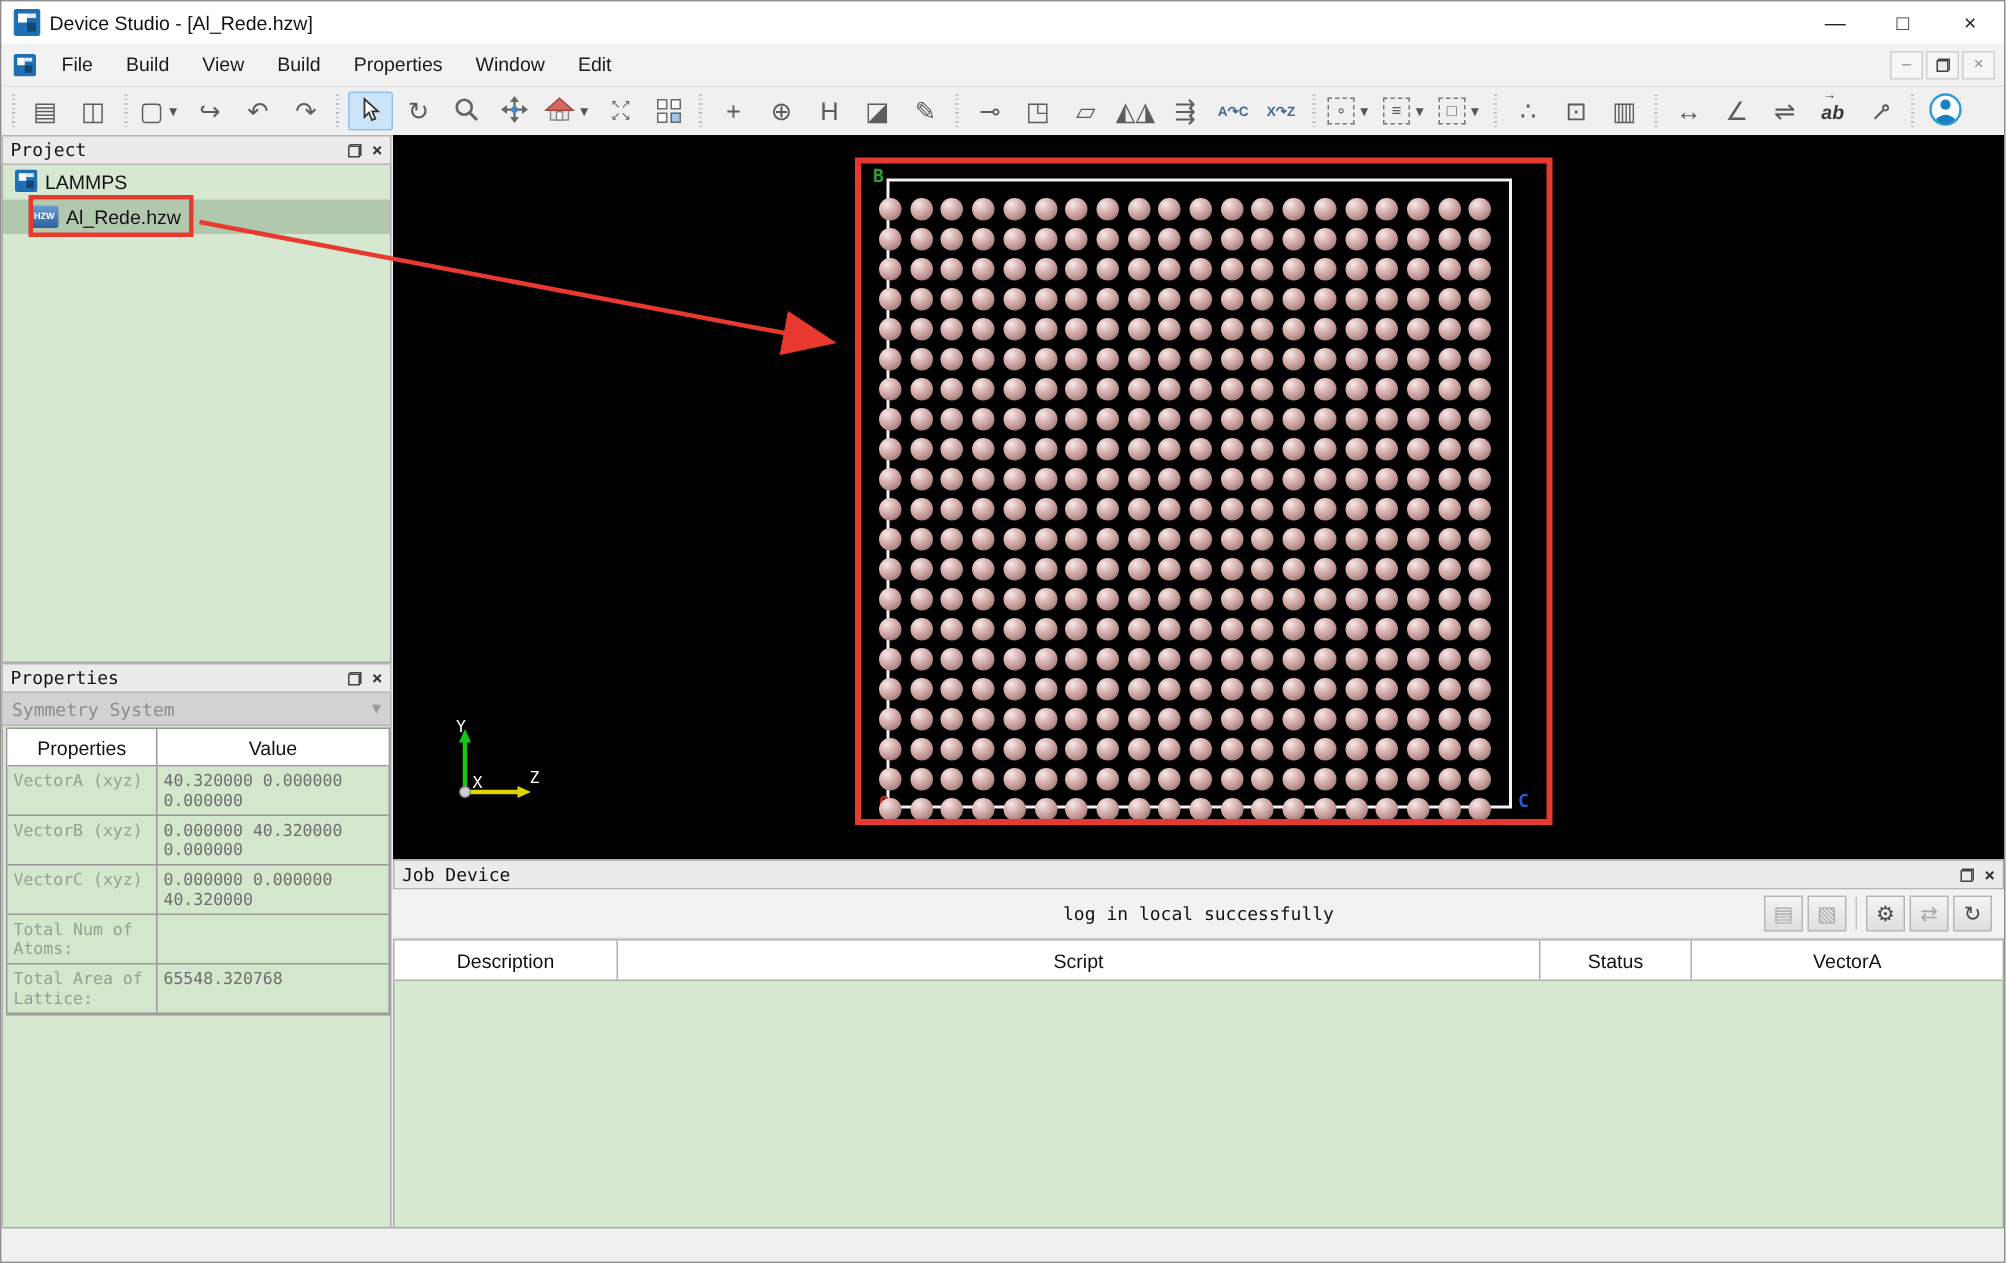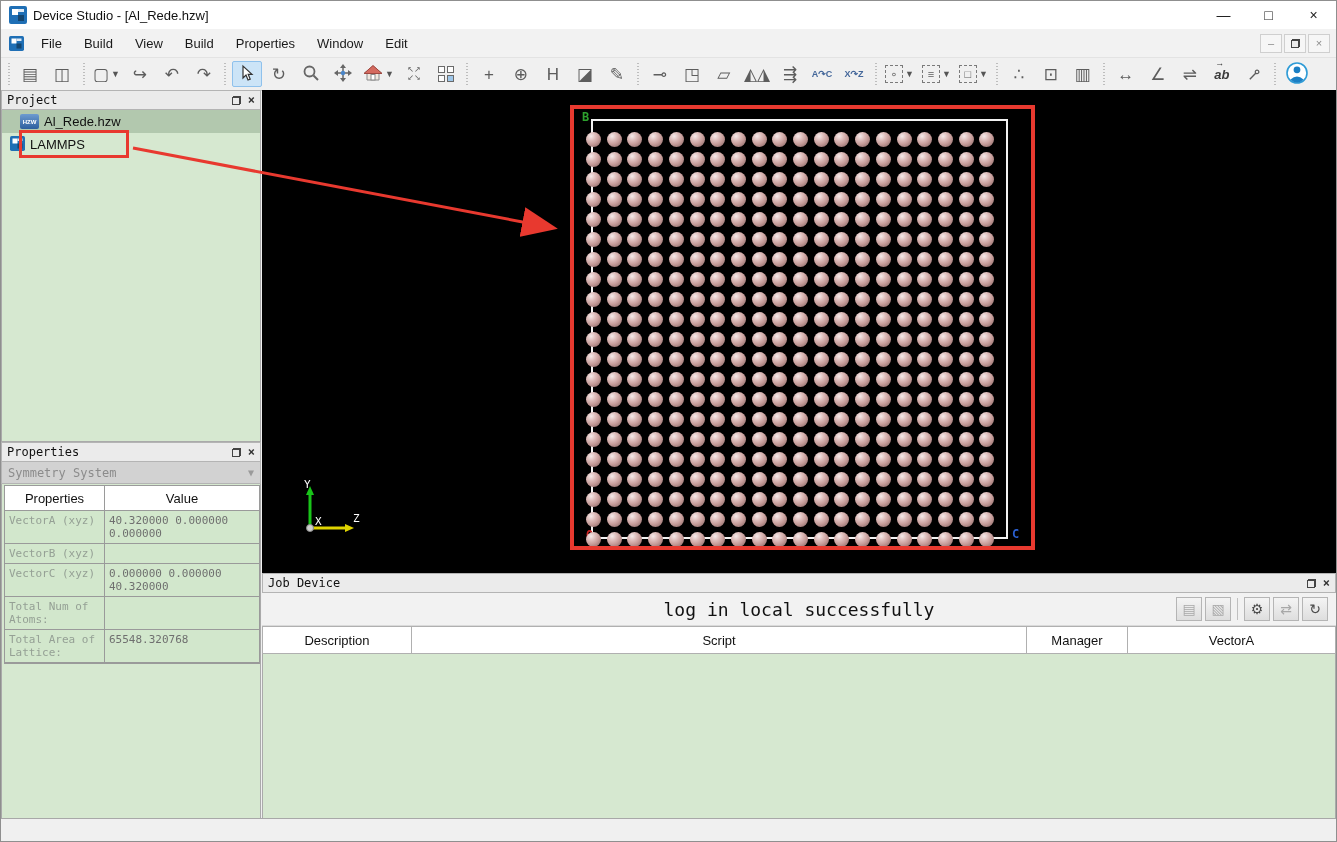--- a/index.html
+++ b/index.html
@@ -74,21 +74,21 @@
   .viewport{position:absolute;left:261px;top:0;width:1076px;height:483px;background:#000;overflow:hidden;}
   .cellbox{position:absolute;left:329px;top:29px;width:417px;height:420px;border:2px solid #f2f2f2;box-sizing:border-box;z-index:1;}
   .atom{position:absolute;width:15px;height:15px;border-radius:50%;z-index:2;
         background:radial-gradient(circle at 34% 28%, #f6eaea 0%, #ddbcba 30%, #c69c99 55%, #9a7674 82%, #6e5250 100%);}
   .vlabel{position:absolute;font-family:"DejaVu Sans Mono",monospace;font-size:12px;font-weight:bold;z-index:3;}
   .redrect{position:absolute;left:308px;top:15px;width:465px;height:445px;border:4px solid #e8392f;box-sizing:border-box;z-index:4;}
   .axis{position:absolute;left:28px;top:388px;z-index:3;}
   
   .jobmgr{left:261px;top:483px;right:0;bottom:0;position:absolute;}
   .jstatus{height:32px;background:#f2f2f2;display:flex;align-items:center;position:relative;border-bottom:1px solid #dadada;}
-  .jmsg{position:absolute;left:0;right:0;text-align:center;font-family:"DejaVu Sans Mono",monospace;font-size:18px;color:#111;}
+  .jmsg{position:absolute;left:0;right:0;text-align:center;font-family:"DejaVu Sans Mono",monospace;font-size:12px;color:#111;}
   .jbtns{margin-left:auto;display:flex;align-items:center;gap:3px;padding-right:8px;z-index:1;}
   .jbtn{width:24px;height:22px;border:1px solid #b5b5b5;background:linear-gradient(#f4f4f4,#dedede);
         display:flex;align-items:center;justify-content:center;font-size:14px;color:#4a4a4a;}
   .jbtn.disabled{color:#a8a8a8;}
   .jsep{width:1px;height:22px;background:#c0c0c0;margin:0 3px;}
   .jthead{display:flex;height:26px;background:#ffffff;border-top:1px solid #b0b0b0;border-bottom:1px solid #b0b0b0;}
   .jth{display:flex;align-items:center;justify-content:center;font-size:13px;color:#111;
        border-right:1px solid #b0b0b0;box-sizing:border-box;}
   .jth:first-child{border-left:1px solid #b0b0b0;}
   .jbody{height:169px;background:#d6e8d0;border:1px solid #aaaaaa;border-top:none;box-sizing:border-box;}
@@ -306,34 +306,34 @@
 
     <div class="panel project">
       <div class="panel-h">
         <span>Project</span>
         <span class="ph-icons">
           <span class="ico-float"></span>
           <span class="ico-x">×</span>
         </span>
       </div>
       <div class="pcontent">
-        <div class="treerow file">
-          <span class="hzwicon">HZW</span>
-          <span>Al_Rede.hzw</span>
-        </div>
         <div class="treerow">
           <span class="ticon">
             <svg width="15" height="15" viewBox="0 0 18 18">
                 <rect x="0" y="0" width="18" height="18" rx="2" fill="#1f6fb5"></rect>
                 <rect x="3" y="3" width="6" height="6" fill="#ffffff"></rect>
                 <rect x="9" y="9" width="6" height="6" fill="#14456e"></rect>
                 <rect x="9" y="3" width="6" height="3" fill="#dfeaf5"></rect>
               </svg>
           </span>
           <span>LAMMPS</span>
+        </div>
+        <div class="treerow file">
+          <span class="hzwicon">HZW</span>
+          <span>Al_Rede.hzw</span>
         </div>
         <div class="annobox"></div>
       </div>
     </div>
 
     <div class="panel properties">
       <div class="panel-h">
         <span>Properties</span>
         <span class="ph-icons">
           <span class="ico-float"></span>
@@ -350,20 +350,21 @@
             <div class="pcell lbl">Properties</div>
             <div class="pcell val">Value</div>
           </div>
           <div id="proprows">
               <div class="prow">
                 <div class="pcell lbl">VectorA (xyz)</div>
                 <div class="pcell val">40.320000 0.000000 0.000000</div>
               </div>
               <div class="prow">
                 <div class="pcell lbl">VectorB (xyz)</div>
+                <div class="pcell val">0.000000 40.320000 0.000000</div>
               </div>
               <div class="prow">
                 <div class="pcell lbl">VectorC (xyz)</div>
                 <div class="pcell val">0.000000 0.000000 40.320000</div>
               </div>
               <div class="prow">
                 <div class="pcell lbl">Total Num of Atoms:</div>
               </div>
               <div class="prow">
                 <div class="pcell lbl">Total Area of Lattice:</div>
@@ -847,21 +848,21 @@
               <span>⇄</span>
             </span>
             <span class="jbtn">
               <span>↻</span>
             </span>
           </span>
       </div>
       <div class="jthead" id="jobhead">
           <div class="jth" style="width: 150px;">Description</div>
           <div class="jth" style="flex: 1 1 0%;">Script</div>
-          <div class="jth" style="width: 101px;">Manager</div>
+          <div class="jth" style="width: 101px;">Status</div>
           <div class="jth" style="width: 208px;">VectorA</div>
         </div>
       <div class="jbody"></div>
     </div>
 
   </div>
 
   <div class="statusbar">
     <span class="rgrip"></span>
   </div>

